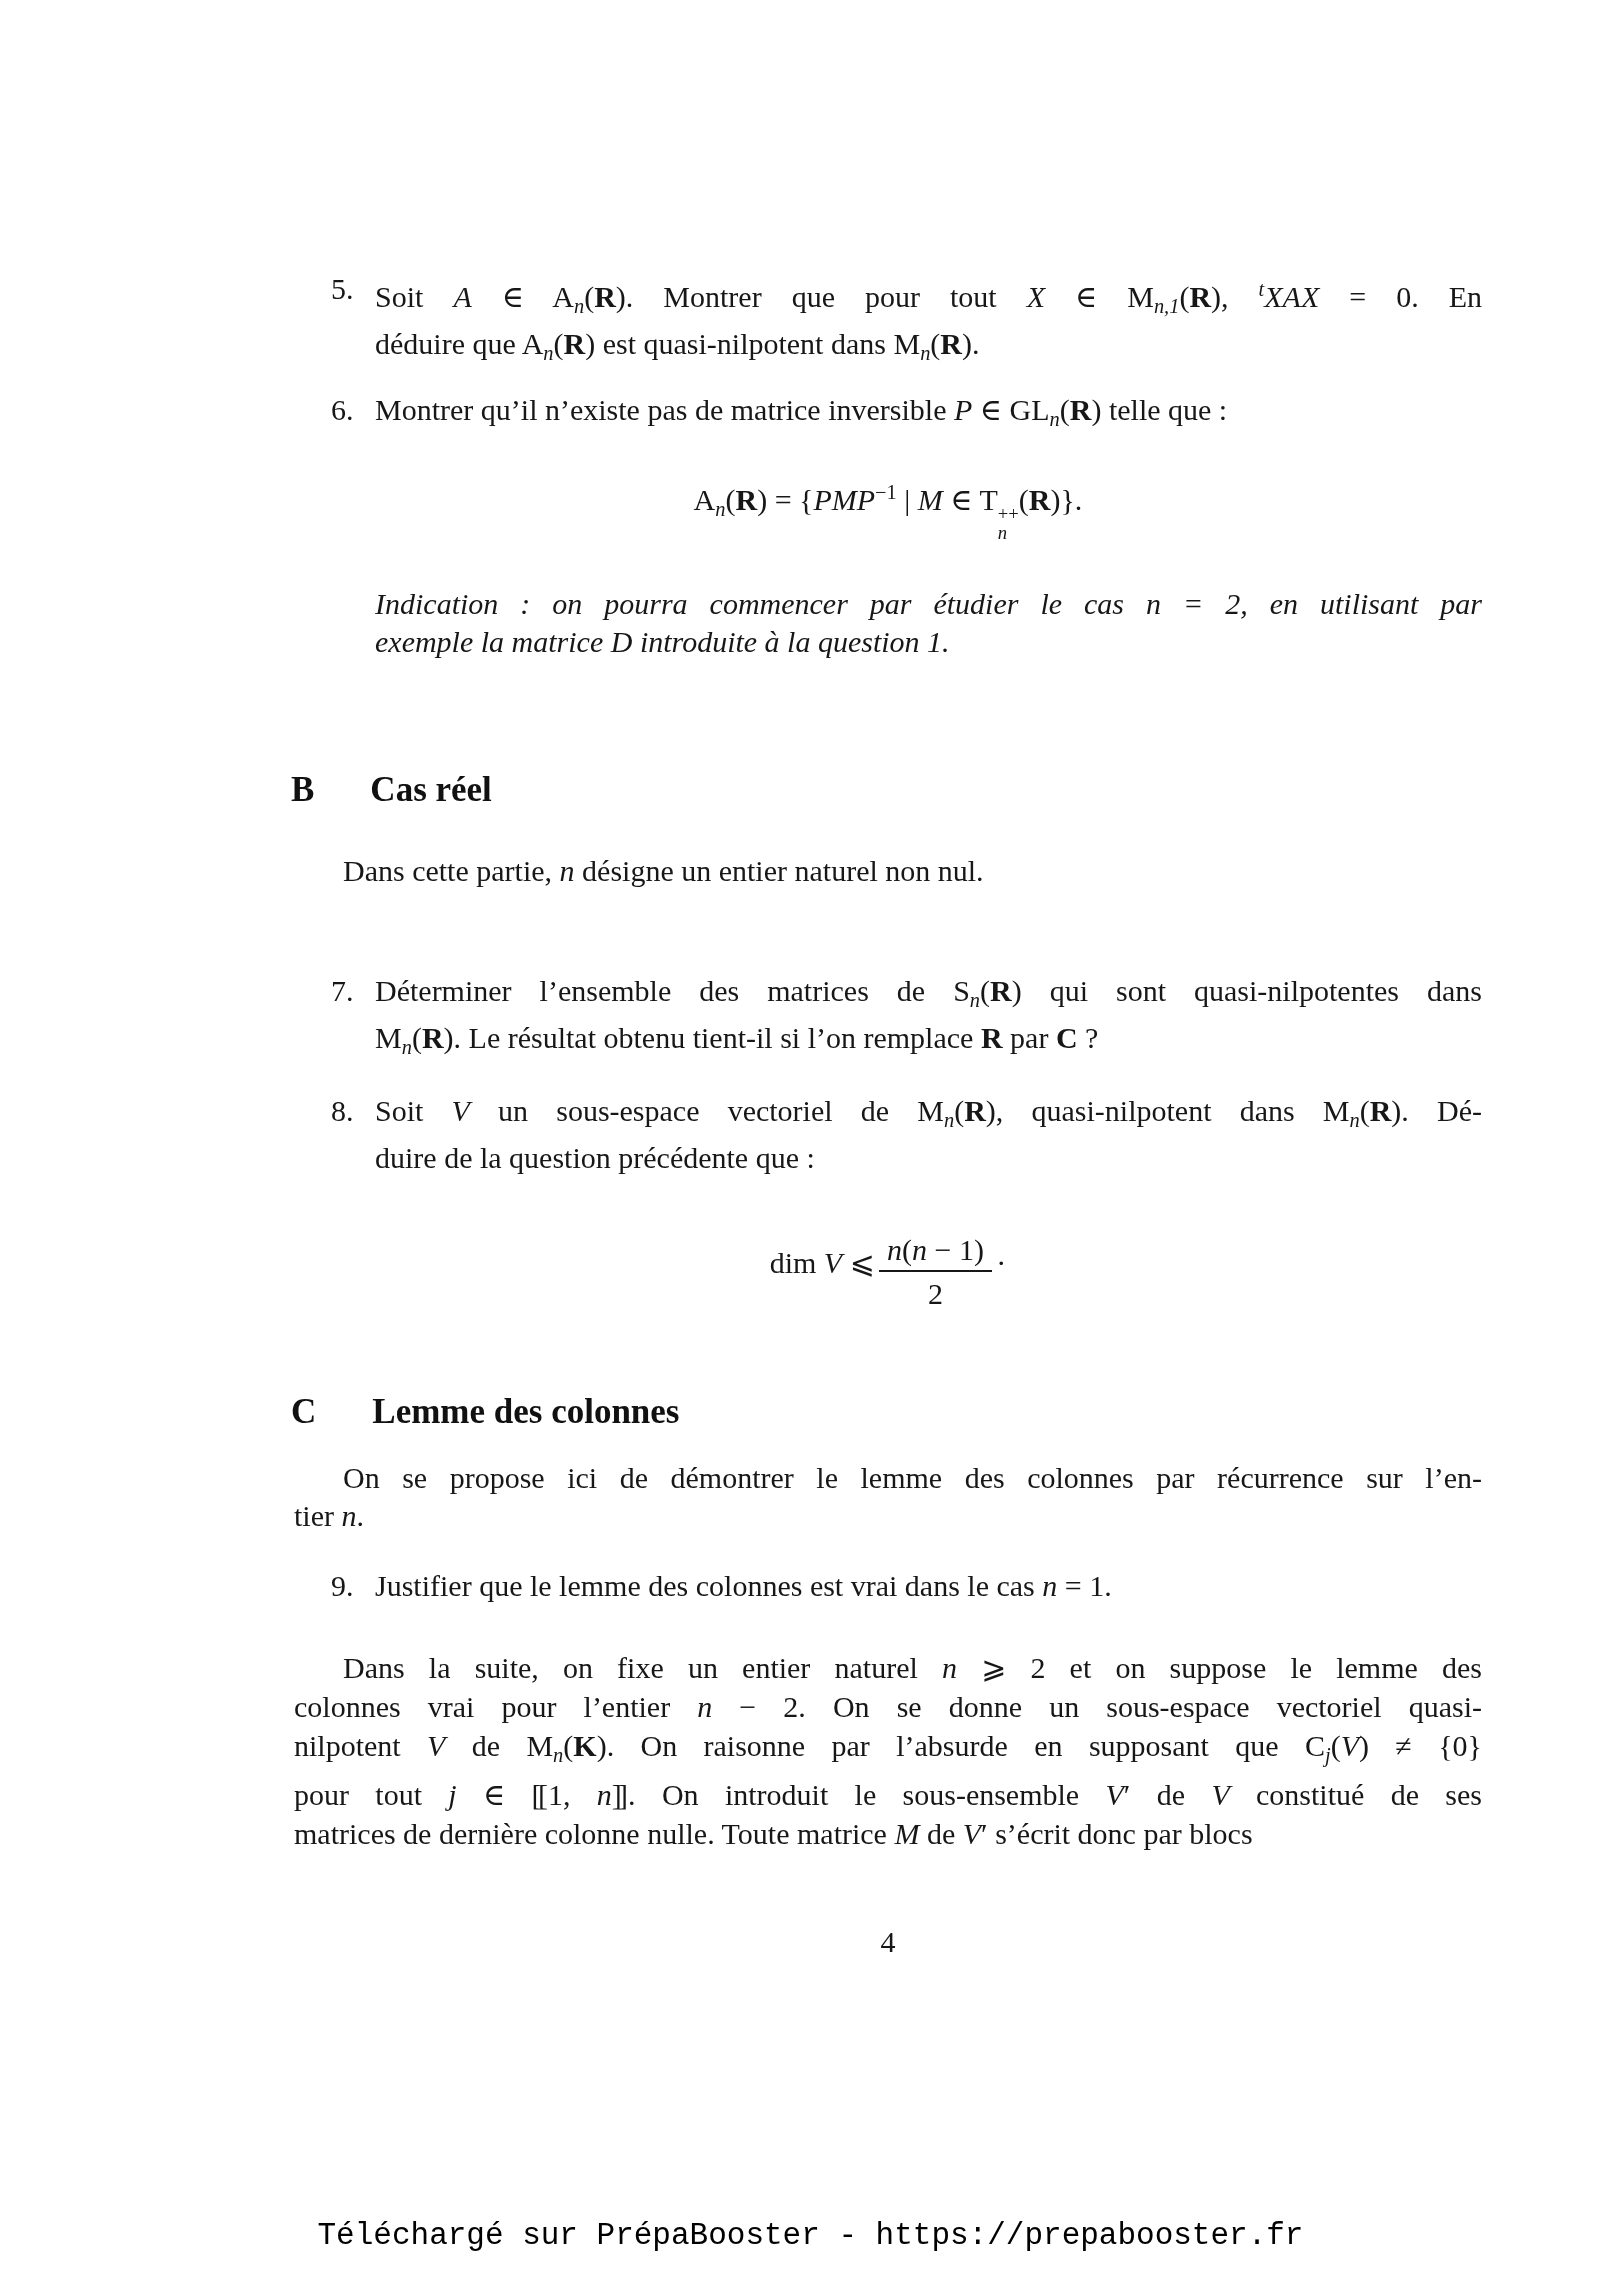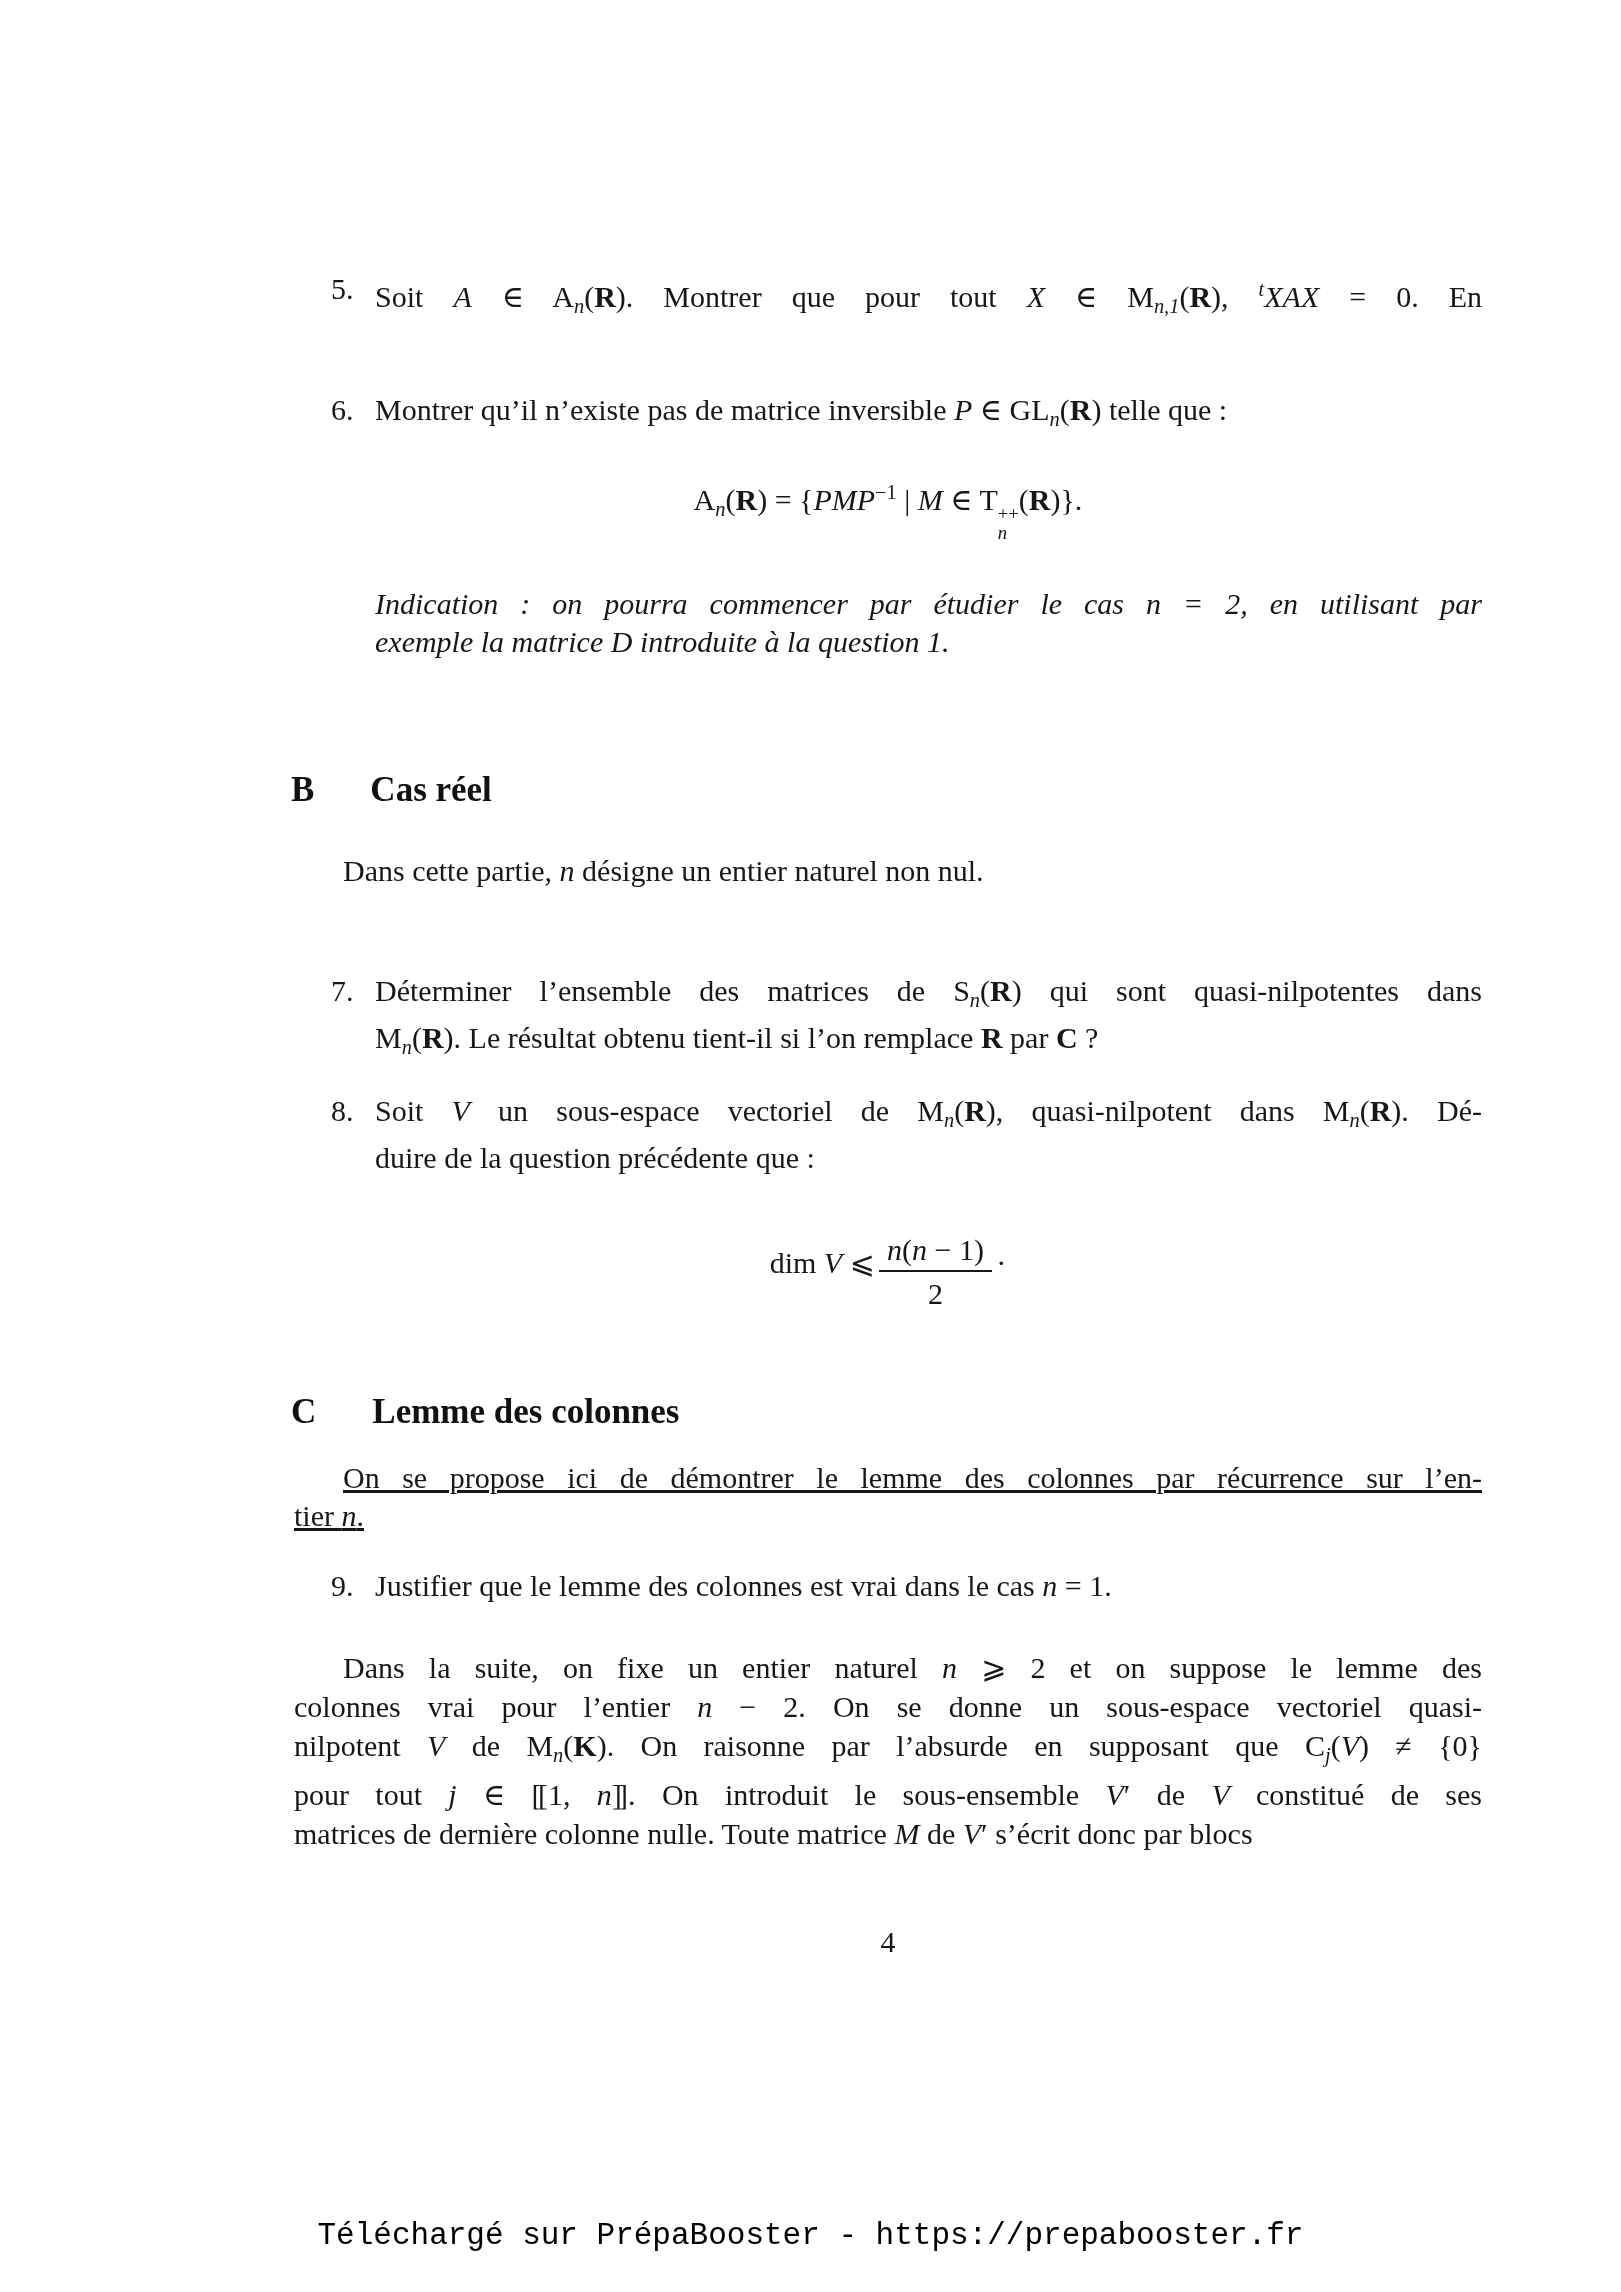--- a/index.html
+++ b/index.html
@@ -46,20 +46,21 @@
   }
 </style>
 </head>
 <body>
 
 <div class="page">
 
   <div class="block item" style="top:270px;">
     <span class="inum">5.</span>
     <div class="jline"><span>Soit </span><span class="run-i">A</span><span> ∈ </span><span>A</span><span class="run-sub">n</span><span>(</span><span class="run-b">R</span><span>). Montrer que pour tout </span><span class="run-i">X</span><span> ∈ </span><span>M</span><span class="run-sub">n,1</span><span>(</span><span class="run-b">R</span><span>), </span><span class="run-supi">t</span><span class="run-i">XAX</span><span> = 0. En</span></div>
+    <div class="lline"><span>déduire que </span><span>A</span><span class="run-sub">n</span><span>(</span><span class="run-b">R</span><span>) est quasi-nilpotent dans </span><span>M</span><span class="run-sub">n</span><span>(</span><span class="run-b">R</span><span>).</span></div>
   </div>
 
   <div class="block item" style="top:391px;">
     <span class="inum">6.</span>
     <div class="lline"><span>Montrer qu’il n’existe pas de matrice inversible </span><span class="run-i">P</span><span> ∈ </span><span>GL</span><span class="run-sub">n</span><span>(</span><span class="run-b">R</span><span>) telle que :</span></div>
   </div>
 
   <div class="eqblock" style="top:473px;">
     <span><span>A</span><span class="run-sub">n</span><span>(</span><span class="run-b">R</span><span>) = {</span><span class="run-i">PMP</span><span class="run-sup">−1</span><span> | </span><span class="run-i">M</span><span> ∈ </span><span>T</span><span class="stack">
           <span class="stk-t">++</span>
@@ -93,21 +94,21 @@
   </div>
 
   <div class="eqblock" style="top:1223px;">
     <span><span>dim </span><span class="run-i">V</span><span> ⩽</span></span><span class="frac"><span class="num"><span class="run-i">n</span><span>(</span><span class="run-i">n</span><span> − 1)</span></span><span class="den">2</span></span><span><span>·</span></span>
   </div>
 
   <div class="heading" style="top:1385px;">
     <span class="sec-letter">C</span><span class="sec-title">Lemme des colonnes</span>
   </div>
 
-  <div class="block" style="top:1459px;text-decoration:underline;">
+  <div class="block" style="top:1459px;">
     <div class="jline indent"><span>On se propose ici de démontrer le lemme des colonnes par récurrence sur l’en-</span></div>
     <div class="lline"><span>tier </span><span class="run-i">n</span><span>.</span></div>
   </div>
 
   <div class="block item" style="top:1567px;">
     <span class="inum">9.</span>
     <div class="lline"><span>Justifier que le lemme des colonnes est vrai dans le cas </span><span class="run-i">n</span><span> = 1.</span></div>
   </div>
 
   <div class="block" style="top:1648px;line-height:39px;">

